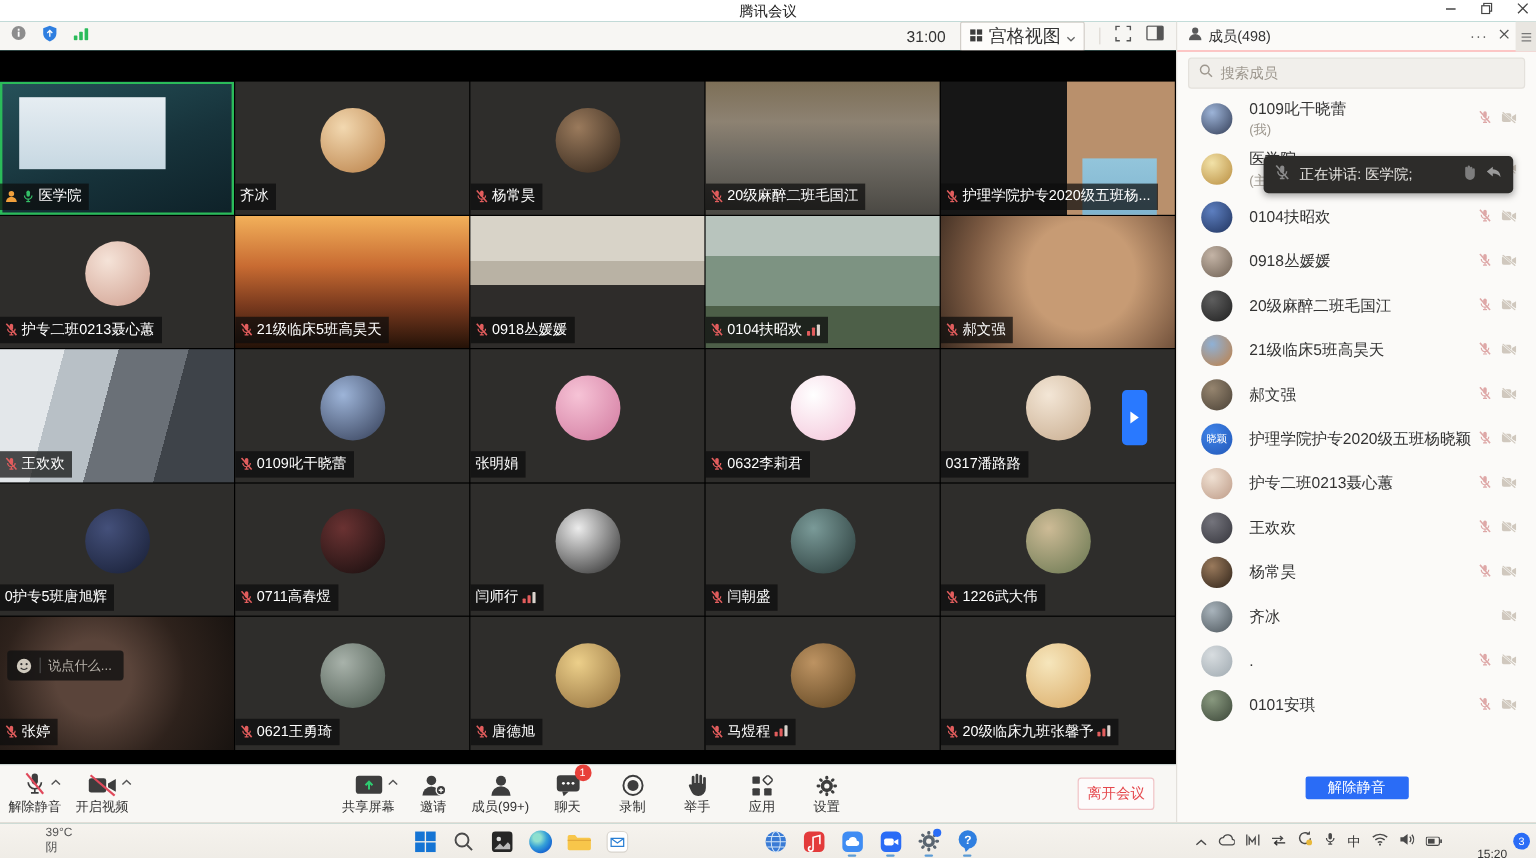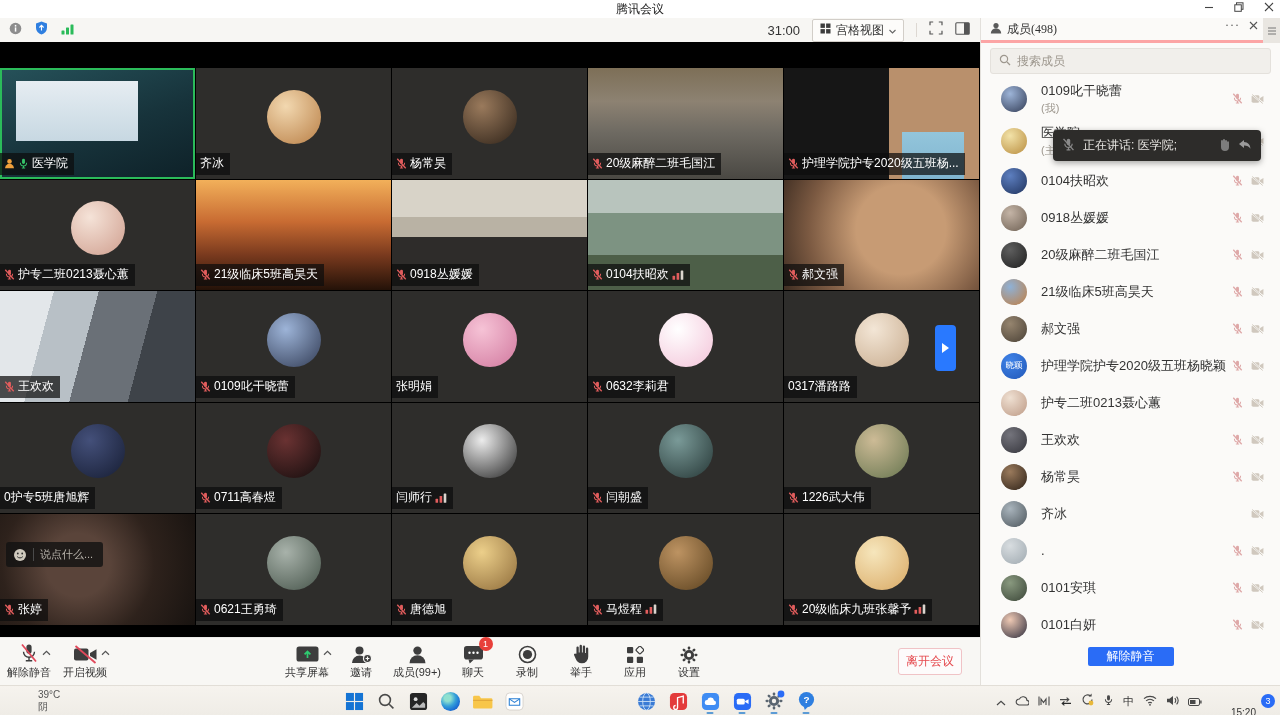--- a/index.html
+++ b/index.html
@@ -10,21 +10,21 @@
   .titlebar { position:absolute; top:0; left:0; right:0; height:18px; background:#fff; }
   .titlebar .title { position:absolute; left:0; right:0; text-align:center; font-size:12px; color:#222; line-height:18px; }
   .win-controls { position:absolute; right:6px; top:2px; display:flex; gap:20px; align-items:center; z-index:5; }
   .win-controls span { color:#444; cursor:default; display:flex; align-items:center; }
 
   
   .topbar { position:absolute; top:18px; left:0; width:980px; height:24px; background:#f7f6f3; display:flex; align-items:center; }
   .topbar-left { display:flex; align-items:center; gap:13px; margin-left:9px; }
   .topbar-right { margin-left:auto; display:flex; align-items:center; gap:12px; margin-right:10px; }
   .timer { font-size:13px; color:#333; }
-  .view-btn { display:flex; align-items:center; gap:5px; border:1px solid #d2cec8; background:#fdfcfa; border-radius:2px; padding:2px 7px; font-size:12px; color:#333; }
+  .view-btn { display:flex; align-items:center; gap:5px; border:1px solid #d2cec8; background:#fdfcfa; border-radius:2px; padding:2px 7px; font-size:15px; color:#333; }
   .tb-sep { width:1px; height:14px; background:#ddd8d2; }
 
   
   .video-area { position:absolute; top:42px; left:0; width:980px; height:595px; background:#000; }
   .video-grid { position:absolute; top:26px; left:0; width:979px; height:557px; display:grid; grid-template-columns:repeat(5,1fr); grid-template-rows:repeat(5,1fr); gap:1px; background:#000; }
   .tile { position:relative; background:#2e2d2b; overflow:hidden; }
   .tile.speaking { box-shadow: inset 0 0 0 2px #2bbb5a; }
   .tile-avatar { position:absolute; left:50%; top:44%; width:54px; height:54px; transform:translate(-50%,-50%); border-radius:50%; }
   .tile-label { position:absolute; left:0; bottom:4px; max-width:97%; display:flex; align-items:center; gap:3px; background:rgba(12,12,12,.72); color:#fff; font-size:12px; padding:2px 6px 3px 4px; white-space:nowrap; overflow:hidden; }
   .tico { display:flex; align-items:center; flex:0 0 auto; }
@@ -50,21 +50,21 @@
   .tb-group-center { position:absolute; left:282px; top:3px; display:flex; gap:4px; }
   .tb-item { position:relative; min-width:50px; padding:0 3px; height:42px; display:flex; flex-direction:column; align-items:center; justify-content:flex-start; cursor:default; }
   .tb-iconrow { position:relative; height:23px; display:flex; align-items:flex-end; justify-content:center; }
   .tb-label { font-size:11px; color:#333; margin-top:1px; white-space:nowrap; }
   .tb-chevron { position:absolute; right:-12px; bottom:4px; }
   .tb-badge { position:absolute; top:-4px; right:-9px; min-width:14px; height:14px; border-radius:8px; background:#e8403a; color:#fff; font-size:9px; display:flex; align-items:center; justify-content:center; padding:0 3px; }
   .leave-btn { position:absolute; right:18px; top:10px; width:64px; height:27px; border:1px solid #f0c3c6; border-radius:3px; background:#fdfbfb; color:#e5484d; font-size:12px; display:flex; align-items:center; justify-content:center; }
 
   
   .panel { position:absolute; top:18px; left:980px; width:300px; height:667px; background:#fbfaf8; border-left:1px solid #e3e0db; }
-  .panel-header { position:relative; height:25px; display:flex; border-bottom:3px solid #fca5a5;font-family:Liberation Serif, serif; }
+  .panel-header { position:relative; height:25px; display:flex; align-items:center; border-bottom:1px solid #fca5a5; }
   .panel-title { font-size:12px; color:#333; margin-left:5px; }
   .ph-left { display:flex; align-items:center; margin-left:9px; }
   .ph-right { position:absolute; right:22px; display:flex; align-items:center; gap:9px; color:#555; }
   .ph-more { font-size:12px; letter-spacing:1px; }
   .ph-close { font-size:11px; }
   .ph-handle { position:absolute; right:0; top:0; width:17px; height:25px; background:#e9e6e1; color:#777; font-size:10px; display:flex; align-items:center; justify-content:center; }
   .search-box { margin:5px 9px 4px 9px; height:24px; background:#f1efeb; border:1px solid #e4e1dc; border-radius:3px; display:flex; align-items:center; padding:12px 8px; gap:6px; }
   .search-box input { border:none; outline:none; background:transparent; font-size:12px; color:#333; width:100%; font-family:inherit; }
   .search-box input::placeholder { color:#9d978e; }
   .member-list { position:absolute; top:60px; left:0; right:0; height:569px; overflow:hidden; }
@@ -943,40 +943,20 @@
                 <path d="M1.4 0.8l9.2 10.4" stroke="#d99a9a" stroke-width="1.4"></path>
               </svg></span>
             <span class="m-ic"><svg width="13" height="10" viewBox="0 0 14 11">
                 <rect x="0.5" y="1.5" width="8.6" height="8" rx="1.6" fill="#c9c0b4"></rect>
                 <path d="M9.8 4.4l3.7-2.1v6.5l-3.7-2.1z" fill="#c9c0b4"></path>
                 <path d="M1.2 0.6l11.6 9.8" stroke="#fbfaf8" stroke-width="2"></path>
                 <path d="M1.2 0.6l11.6 9.8" stroke="#c9c0b4" stroke-width="1.1"></path>
               </svg></span>
           </div>
         </div>
-        <div class="m-row">
-          <div class="m-av" style="background: radial-gradient(circle at 35% 30%, rgb(239, 201, 180), rgb(44, 44, 60));"></div>
-          <div class="m-info">
-            <div class="m-name">0101白妍</div>
-          </div>
-          <div class="m-icons">
-            <span class="m-ic"><svg width="11" height="11" viewBox="0 0 12 12">
-                <rect x="4.4" y="0.8" width="3.2" height="5.8" rx="1.6" fill="#d99a9a"></rect>
-                <path d="M2.6 5.3a3.4 3.4 0 0 0 6.8 0" fill="none" stroke="#d99a9a" stroke-width="1.1"></path>
-                <path d="M6 8.8v1.5M4.2 10.9h3.6" stroke="#d99a9a" stroke-width="1.1" fill="none"></path>
-                <path d="M1.4 0.8l9.2 10.4" stroke="#d99a9a" stroke-width="1.4"></path>
-              </svg></span>
-            <span class="m-ic"><svg width="13" height="10" viewBox="0 0 14 11">
-                <rect x="0.5" y="1.5" width="8.6" height="8" rx="1.6" fill="#c9c0b4"></rect>
-                <path d="M9.8 4.4l3.7-2.1v6.5l-3.7-2.1z" fill="#c9c0b4"></path>
-                <path d="M1.2 0.6l11.6 9.8" stroke="#fbfaf8" stroke-width="2"></path>
-                <path d="M1.2 0.6l11.6 9.8" stroke="#c9c0b4" stroke-width="1.1"></path>
-              </svg></span>
-          </div>
-        </div>
       </div>
     <div class="speaking-toast">
       <span><svg width="13" height="13" viewBox="0 0 12 12">
             <rect x="4.4" y="0.8" width="3.2" height="5.8" rx="1.6" fill="#8a8a8a"></rect>
             <path d="M2.6 5.3a3.4 3.4 0 0 0 6.8 0" fill="none" stroke="#8a8a8a" stroke-width="1.1"></path>
             <path d="M6 8.8v1.5M4.2 10.9h3.6" stroke="#8a8a8a" stroke-width="1.1" fill="none"></path>
             <path d="M1.4 0.8l9.2 10.4" stroke="#8a8a8a" stroke-width="1.3"></path>
           </svg></span>
       <span class="txt">正在讲话: 医学院;</span>
       <span class="toast-hands">

